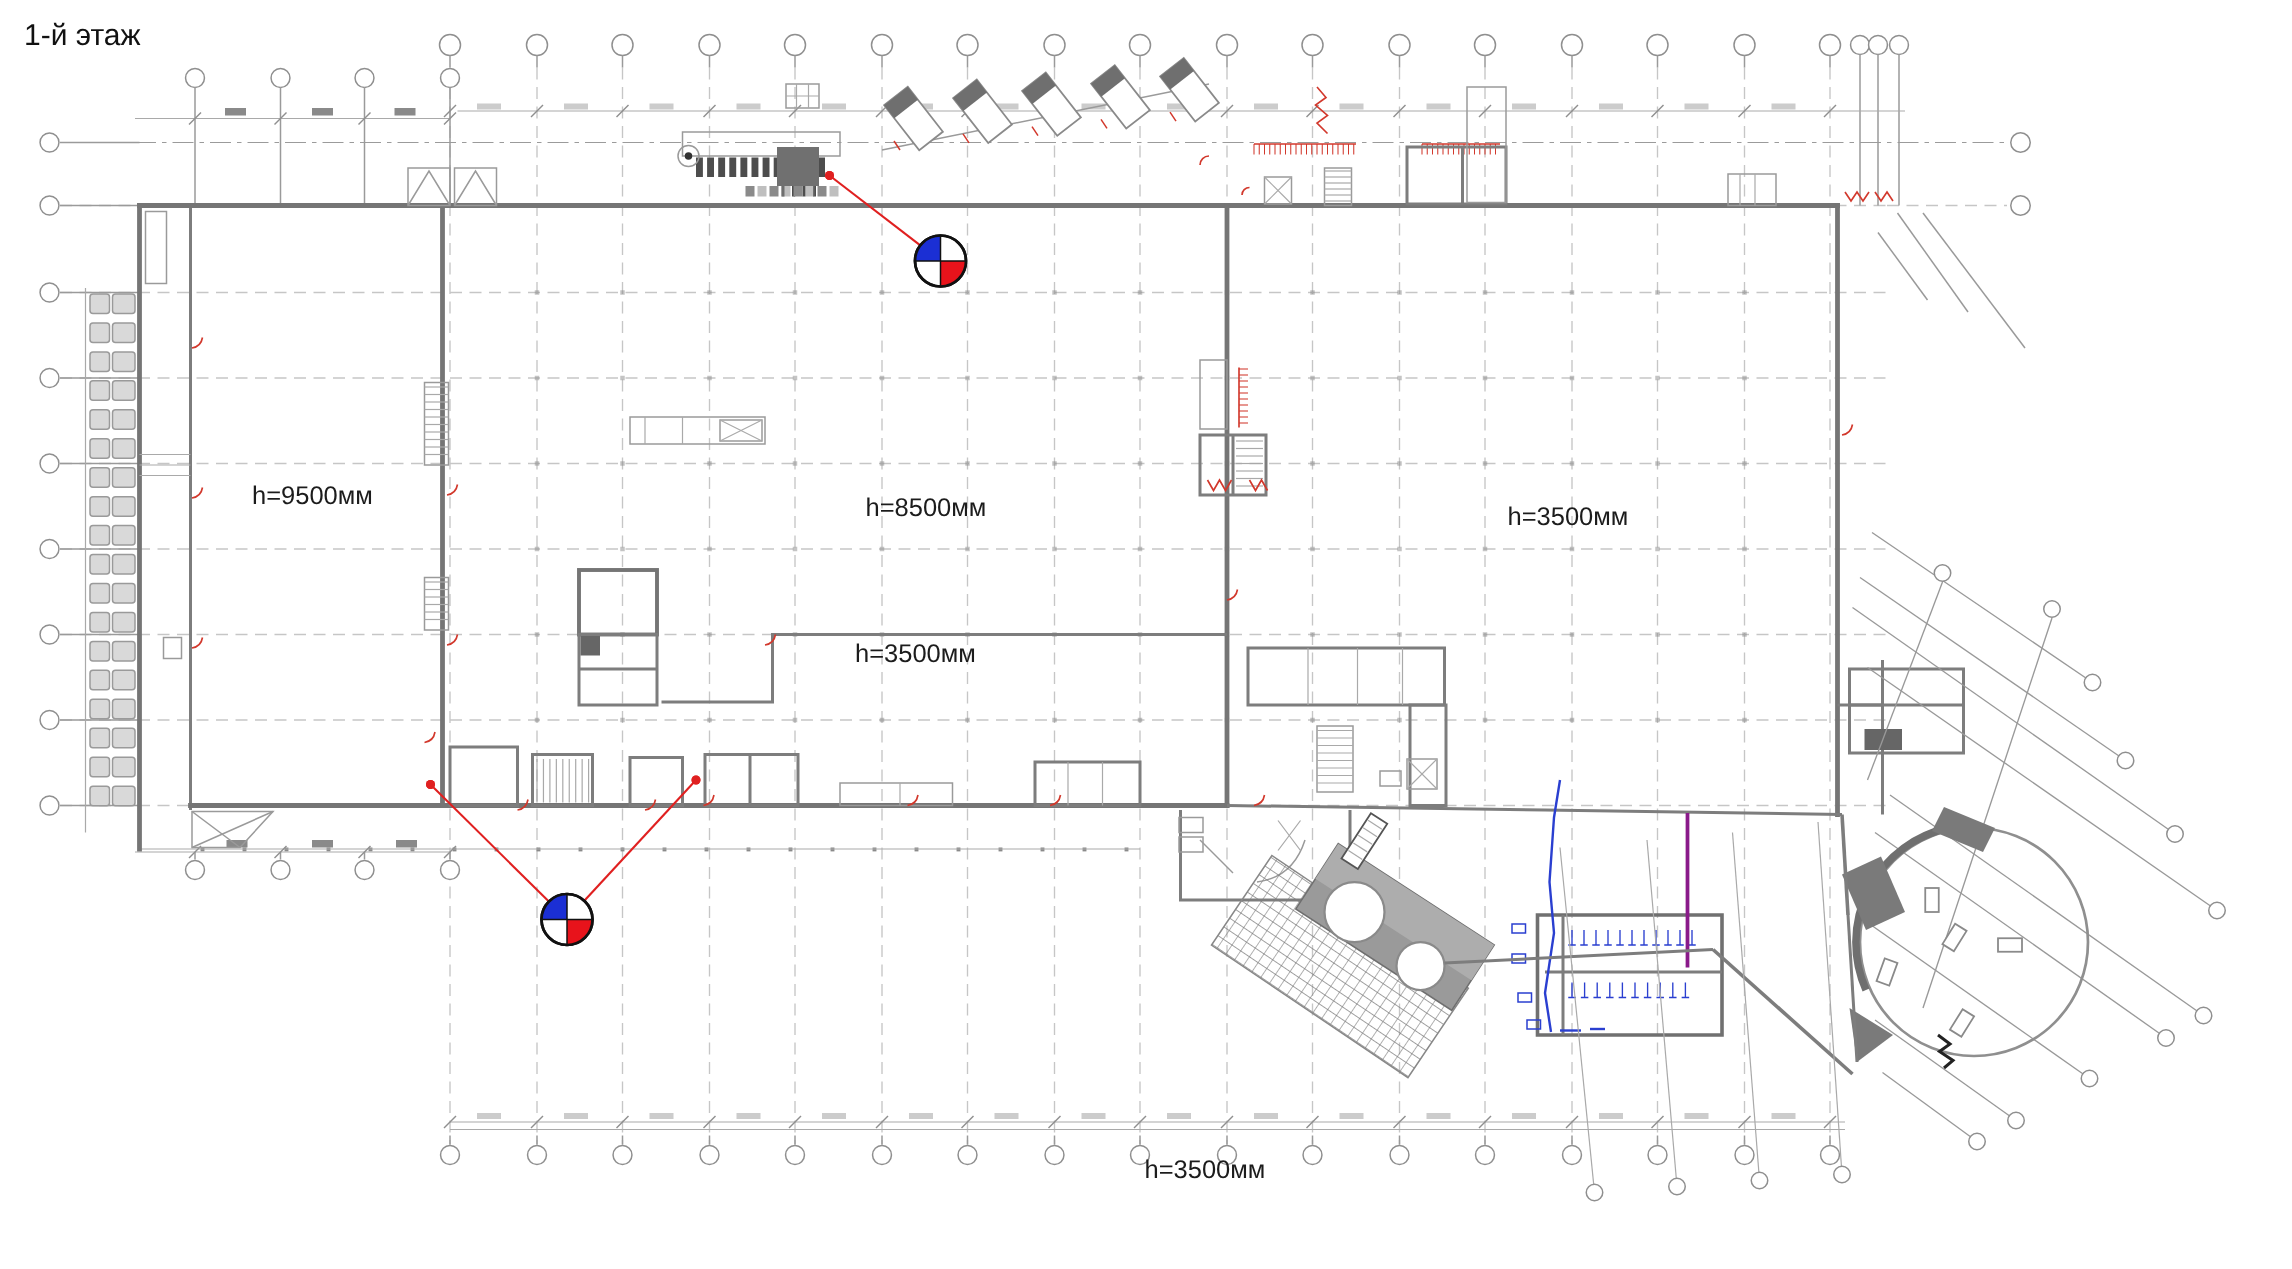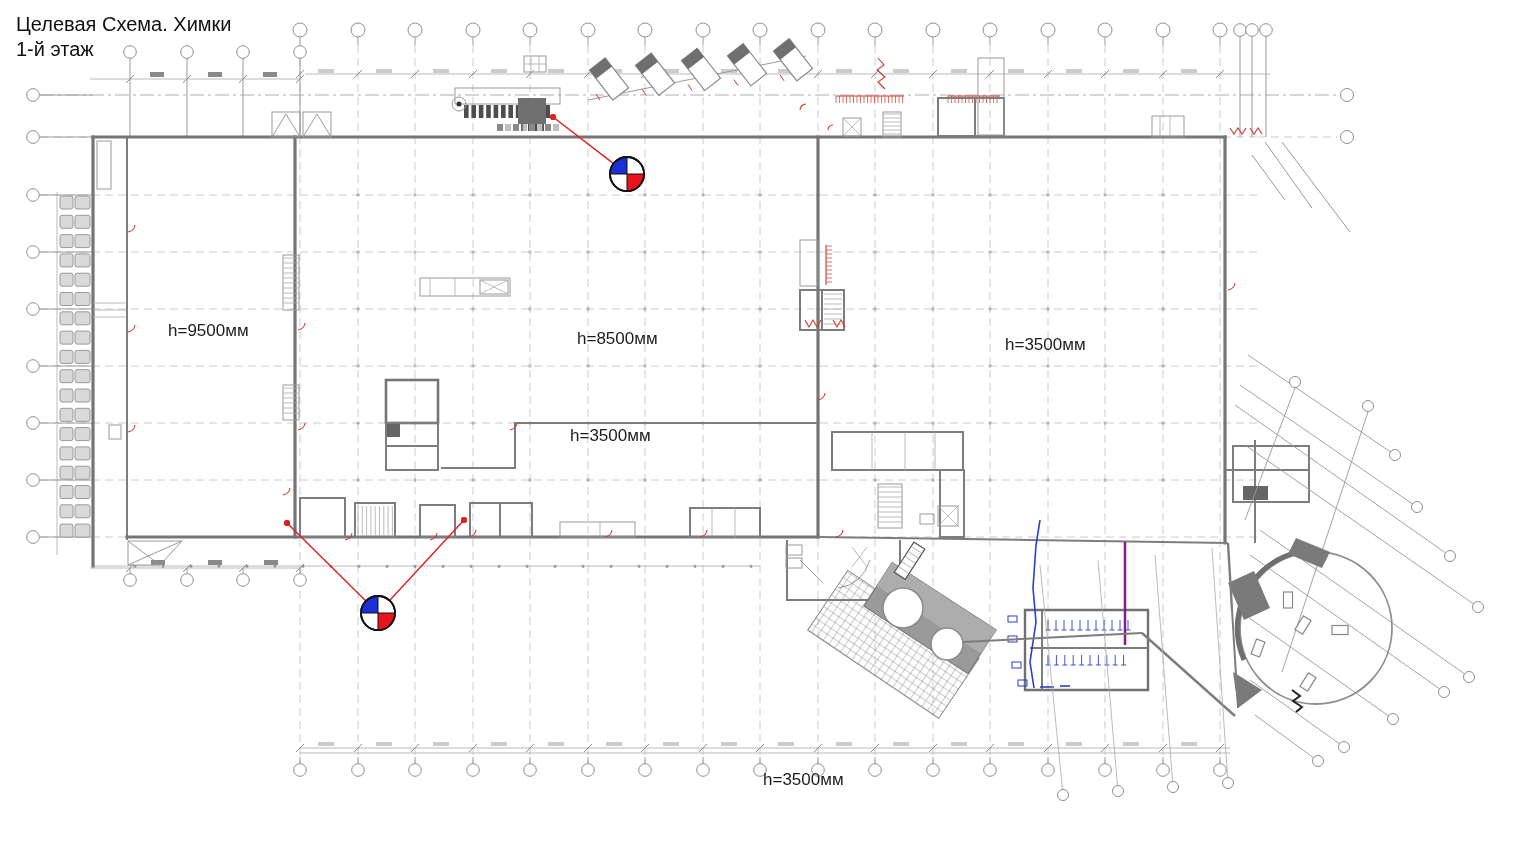--- a/index.html
+++ b/index.html
@@ -809,16 +809,15 @@
           <circle cx="378" cy="613" r="17" fill="#fff" stroke="#111" stroke-width="1.8"></circle>
           <path d="M378,613 L361,613 A17,17 0 0 1 378,596 Z" fill="#1b2fd4"></path>
           <path d="M378,613 L395,613 A17,17 0 0 1 378,630 Z" fill="#e8131b"></path>
           <circle cx="378" cy="613" r="17" fill="none" stroke="#111" stroke-width="1.8"></circle>
           <line x1="361" y1="613" x2="395" y2="613" stroke="#111" stroke-width="1"></line>
           <line x1="378" y1="596" x2="378" y2="630" stroke="#111" stroke-width="1"></line>
         </g>
       </g>
   </svg>
   <div class="title">
-    <div>Целевая Схема. Химки</div>
     <div>1-й этаж</div>
   </div>
 </div>
 
 </body></html>

